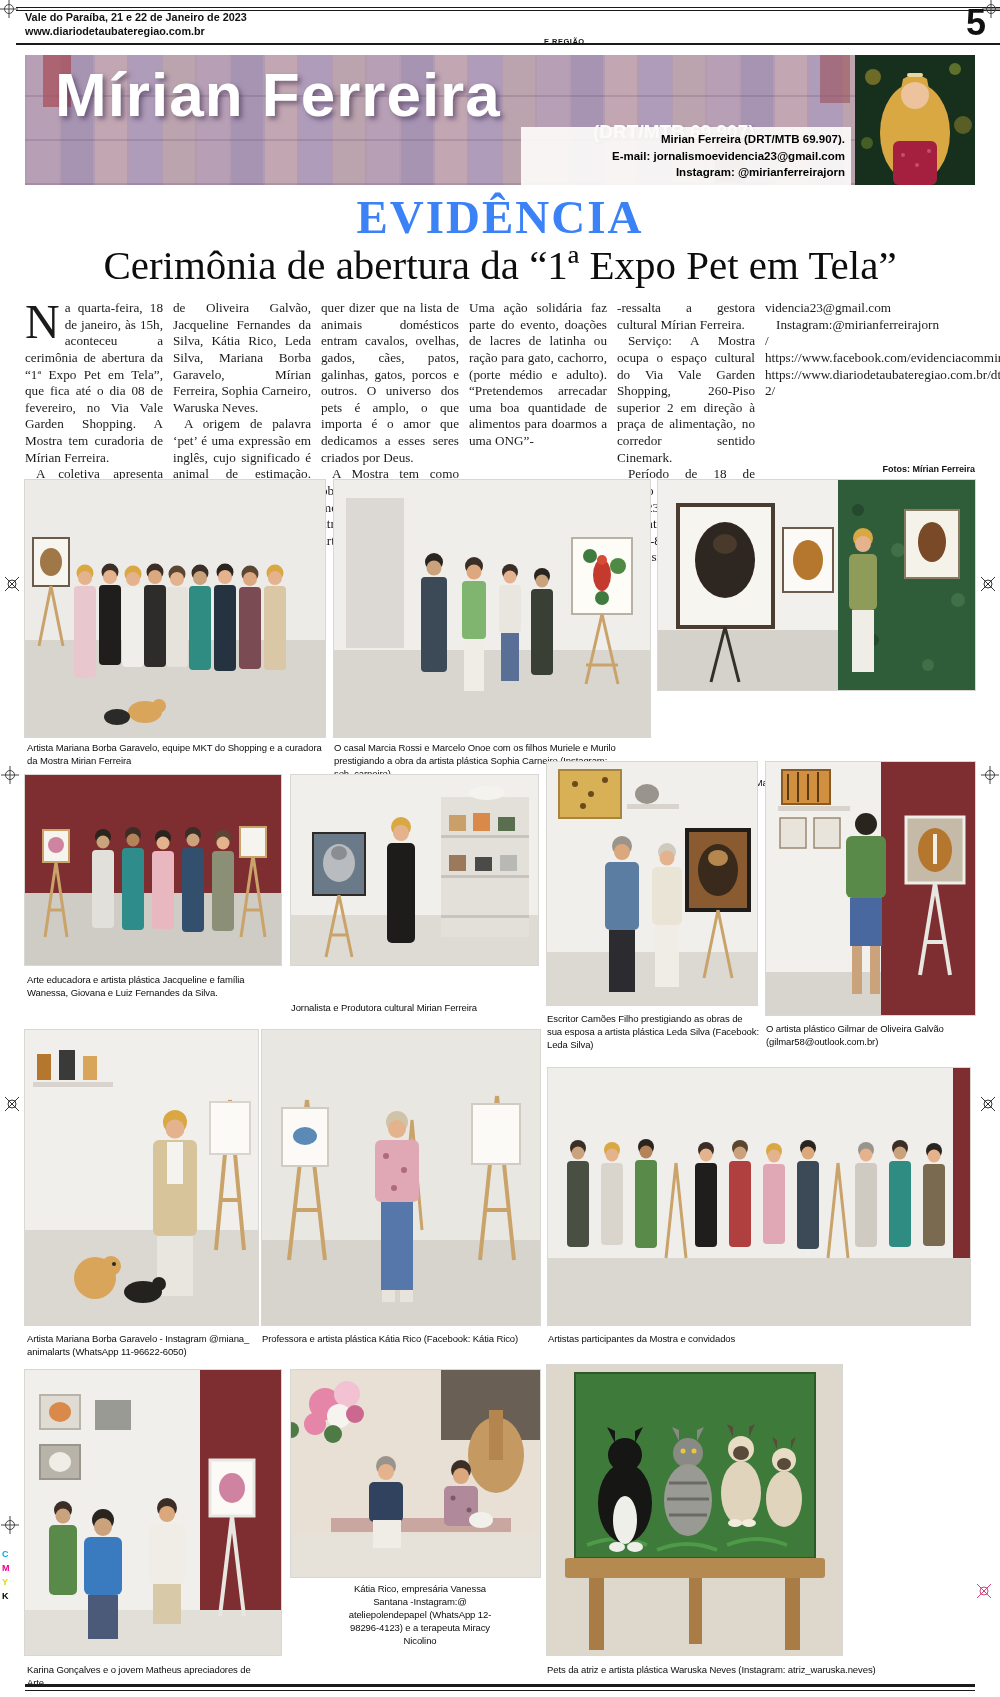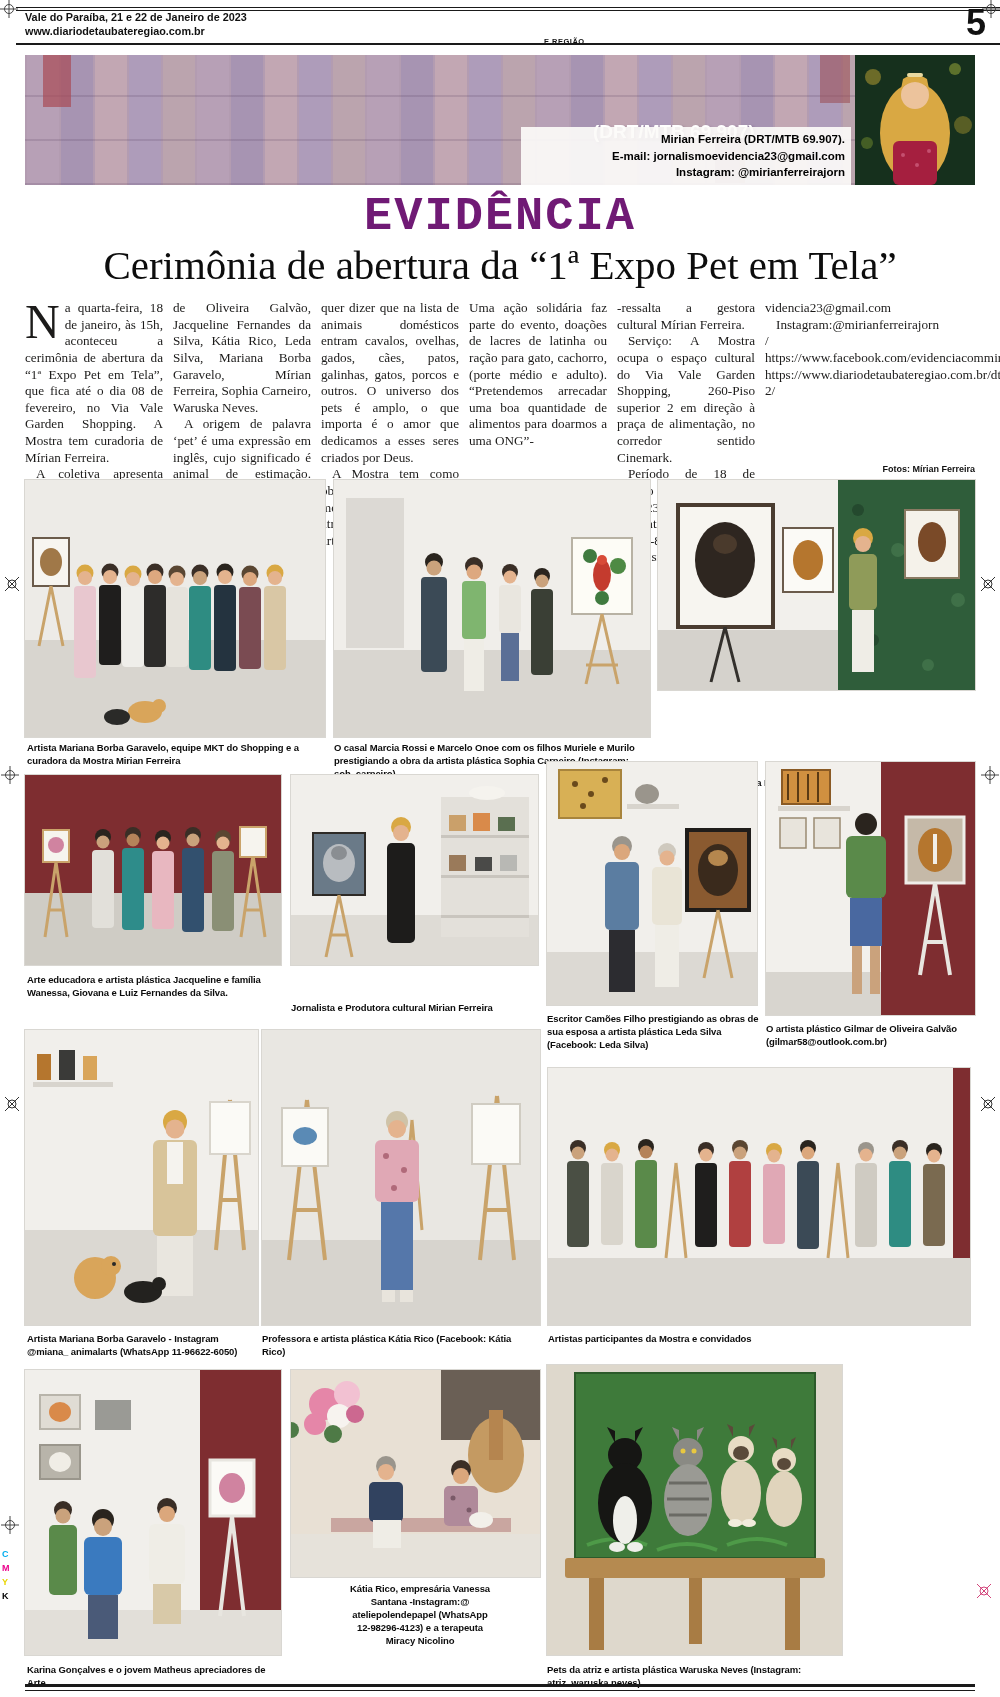--- a/index.html
+++ b/index.html
@@ -39,21 +39,21 @@
   .cols{left:25px;top:300px;width:878px;height:178px;display:flex;gap:10px;
         font-family:"Liberation Serif",serif;font-size:13.2px;line-height:1.26;text-align:justify;color:#1c1b1a;}
   .col{flex:1;min-width:0;}
   .col p{margin:0;}
   .col p + p{text-indent:11px;}
   .dropcap{float:left;font-size:48px;line-height:40px;padding:2px 5px 0 0;}
   .credit{right:25px;top:464px;font-size:9px;font-weight:bold;}
   
   .ph{position:absolute;overflow:hidden;background:#ecebe7;box-shadow:0 0 0 1px #d9d7d2;}
   .ph svg{display:block;width:100%;height:100%;}
-  .cap{position:absolute;font-size:9.5px;font-weight:bold;line-height:1.38;color:#0c0c0c;letter-spacing:-.1px;}
+  .cap{position:absolute;font-size:9.5px;font-weight:normal;line-height:1.38;color:#0c0c0c;letter-spacing:-.1px;}
   .cap.center{text-align:center;}
   
   .cmyk{left:2px;top:1548px;font-size:9px;font-weight:bold;line-height:1.55;}
   .cmyk span{display:block;}
   .mark{position:absolute;}
 </style>
 </head>
 <body>
 
 <div class="page">
@@ -74,20 +74,21 @@
   <div class="abs mh-date">Vale do Paraíba, 21 e 22 de Janeiro de 2023</div>
   <div class="abs mh-site">www.diariodetaubateregiao.com.br</div>
   <div class="abs mh-sub">E REGIÃO</div>
   <div class="abs mh-page">5</div>
   <div class="rule" style="left:16px;top:43px;width:984px;height:2px;"></div>
 
   <div class="abs banner">
     <div class="tile" style="left:18px;top:0;width:28px;height:52px;background:#a84a55;opacity:.7;"></div>
     <div class="tile" style="left:690px;top:78px;width:30px;height:50px;background:#8a5a62;opacity:.55;"></div>
     <div class="tile" style="left:795px;top:0;width:30px;height:48px;background:#9a4a50;opacity:.55;"></div>
+    <div class="bname">Mírian Ferreira</div>
     <div class="bdrt">(DRT/MTB 69.907)</div>
     <div class="bcontact">
       <div>Mirian Ferreira (DRT/MTB 69.907).</div>
       <div>E-mail: jornalismoevidencia23@gmail.com</div>
       <div>Instagram: @mirianferreirajorn</div>
     </div>
     <div class="bphoto">
       <svg viewBox="0 0 120 130" preserveAspectRatio="none">
         <rect width="120" height="130" fill="#16301d"></rect>
         <circle cx="18" cy="22" r="8" fill="#d4b437" opacity=".45"></circle>
@@ -99,21 +100,21 @@
         <path d="M46,34 q14,-14 28,0 l-2,-10 q-12,-8 -24,0 z" fill="#d9a843"></path>
         <rect x="52" y="18" width="16" height="4" rx="2" fill="#e8d8a0"></rect>
         <rect x="38" y="86" width="44" height="44" rx="6" fill="#a51f3f"></rect>
         <circle cx="48" cy="100" r="2" fill="#c4506f"></circle>
           <circle cx="62" cy="110" r="2" fill="#c4506f"></circle>
           <circle cx="74" cy="96" r="2" fill="#c4506f"></circle>
       </svg>
     </div>
   </div>
 
-  <div class="abs sectitle" style="color:#701a75;font-family:Liberation Mono, monospace;">EVIDÊNCIA</div>
+  <div class="abs sectitle" style="color:#3b82f6;">EVIDÊNCIA</div>
   <div class="abs headline">Cerimônia de abertura da “1ª Expo Pet em Tela”</div>
 
   <div class="abs cols">
     <div class="col">
       <p><span class="dropcap">N</span><span>a quarta-feira, 18 de janeiro, às 15h, aconteceu a cerimônia de abertura da “1ª Expo Pet em Tela”, que fica até o dia 08 de fevereiro, no Via Vale Garden Shopping. A Mostra tem curadoria de Mírian Ferreira.</span></p>
       <p>A coletiva apresenta obras produzidas por nove artistas do Vale do Paraíba, entre eles Andréia Mantovani, Gilmar</p>
     </div>
     <div class="col">
       <p>de Oliveira Galvão, Jacqueline Fernandes da Silva, Kátia Rico, Leda Silva, Mariana Borba Garavelo, Mírian Ferreira, Sophia Carneiro, Waruska Neves.</p>
       <p>A origem de palavra ‘pet’ é uma expressão em inglês, cujo significado é animal de estimação. Hoje não só os gatos e cachorros fazem parte dessa classificação. Isso</p>

